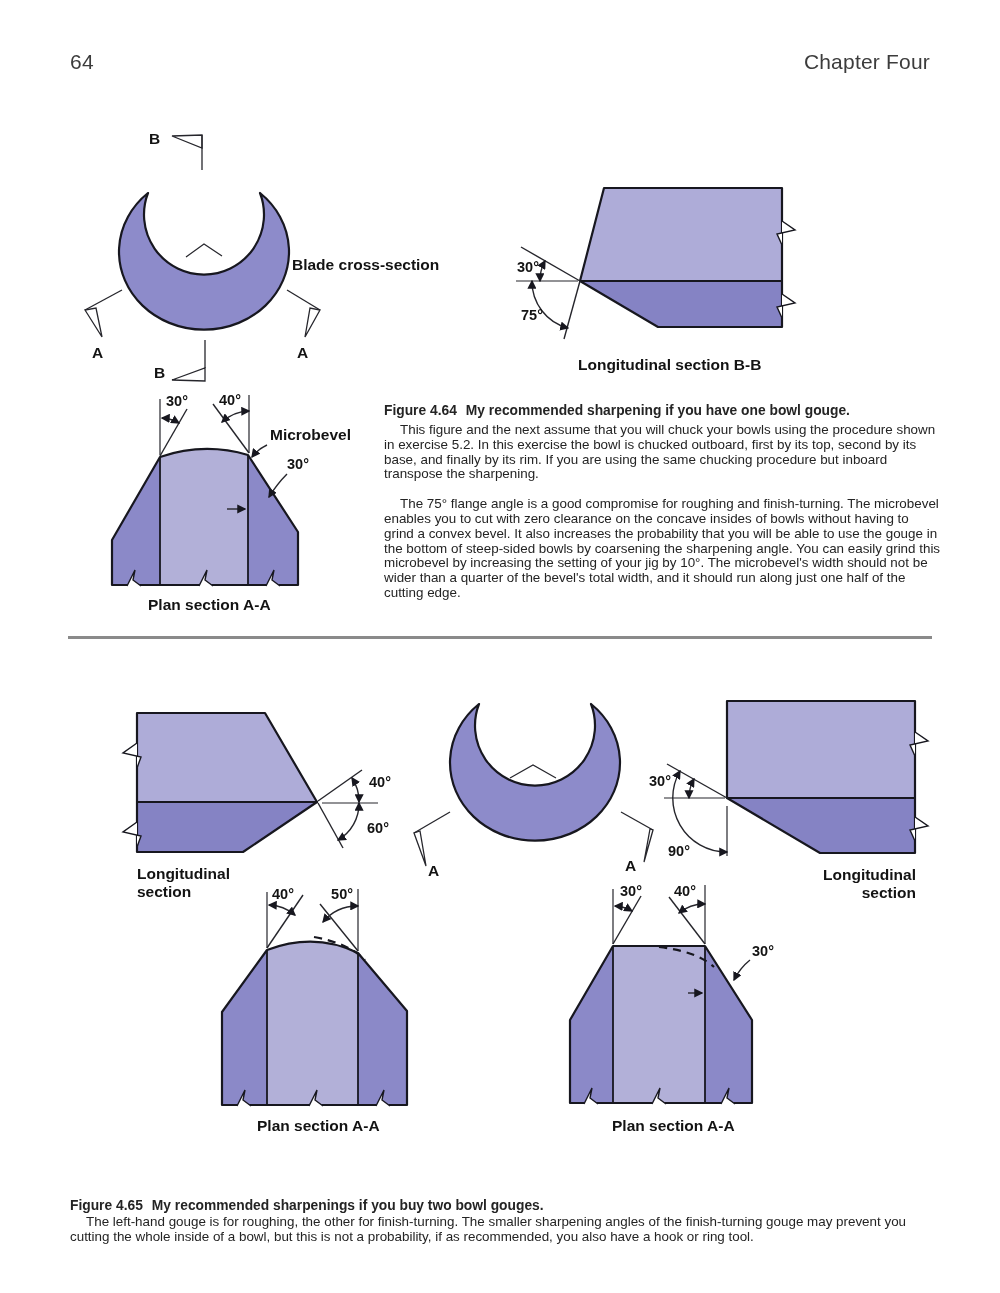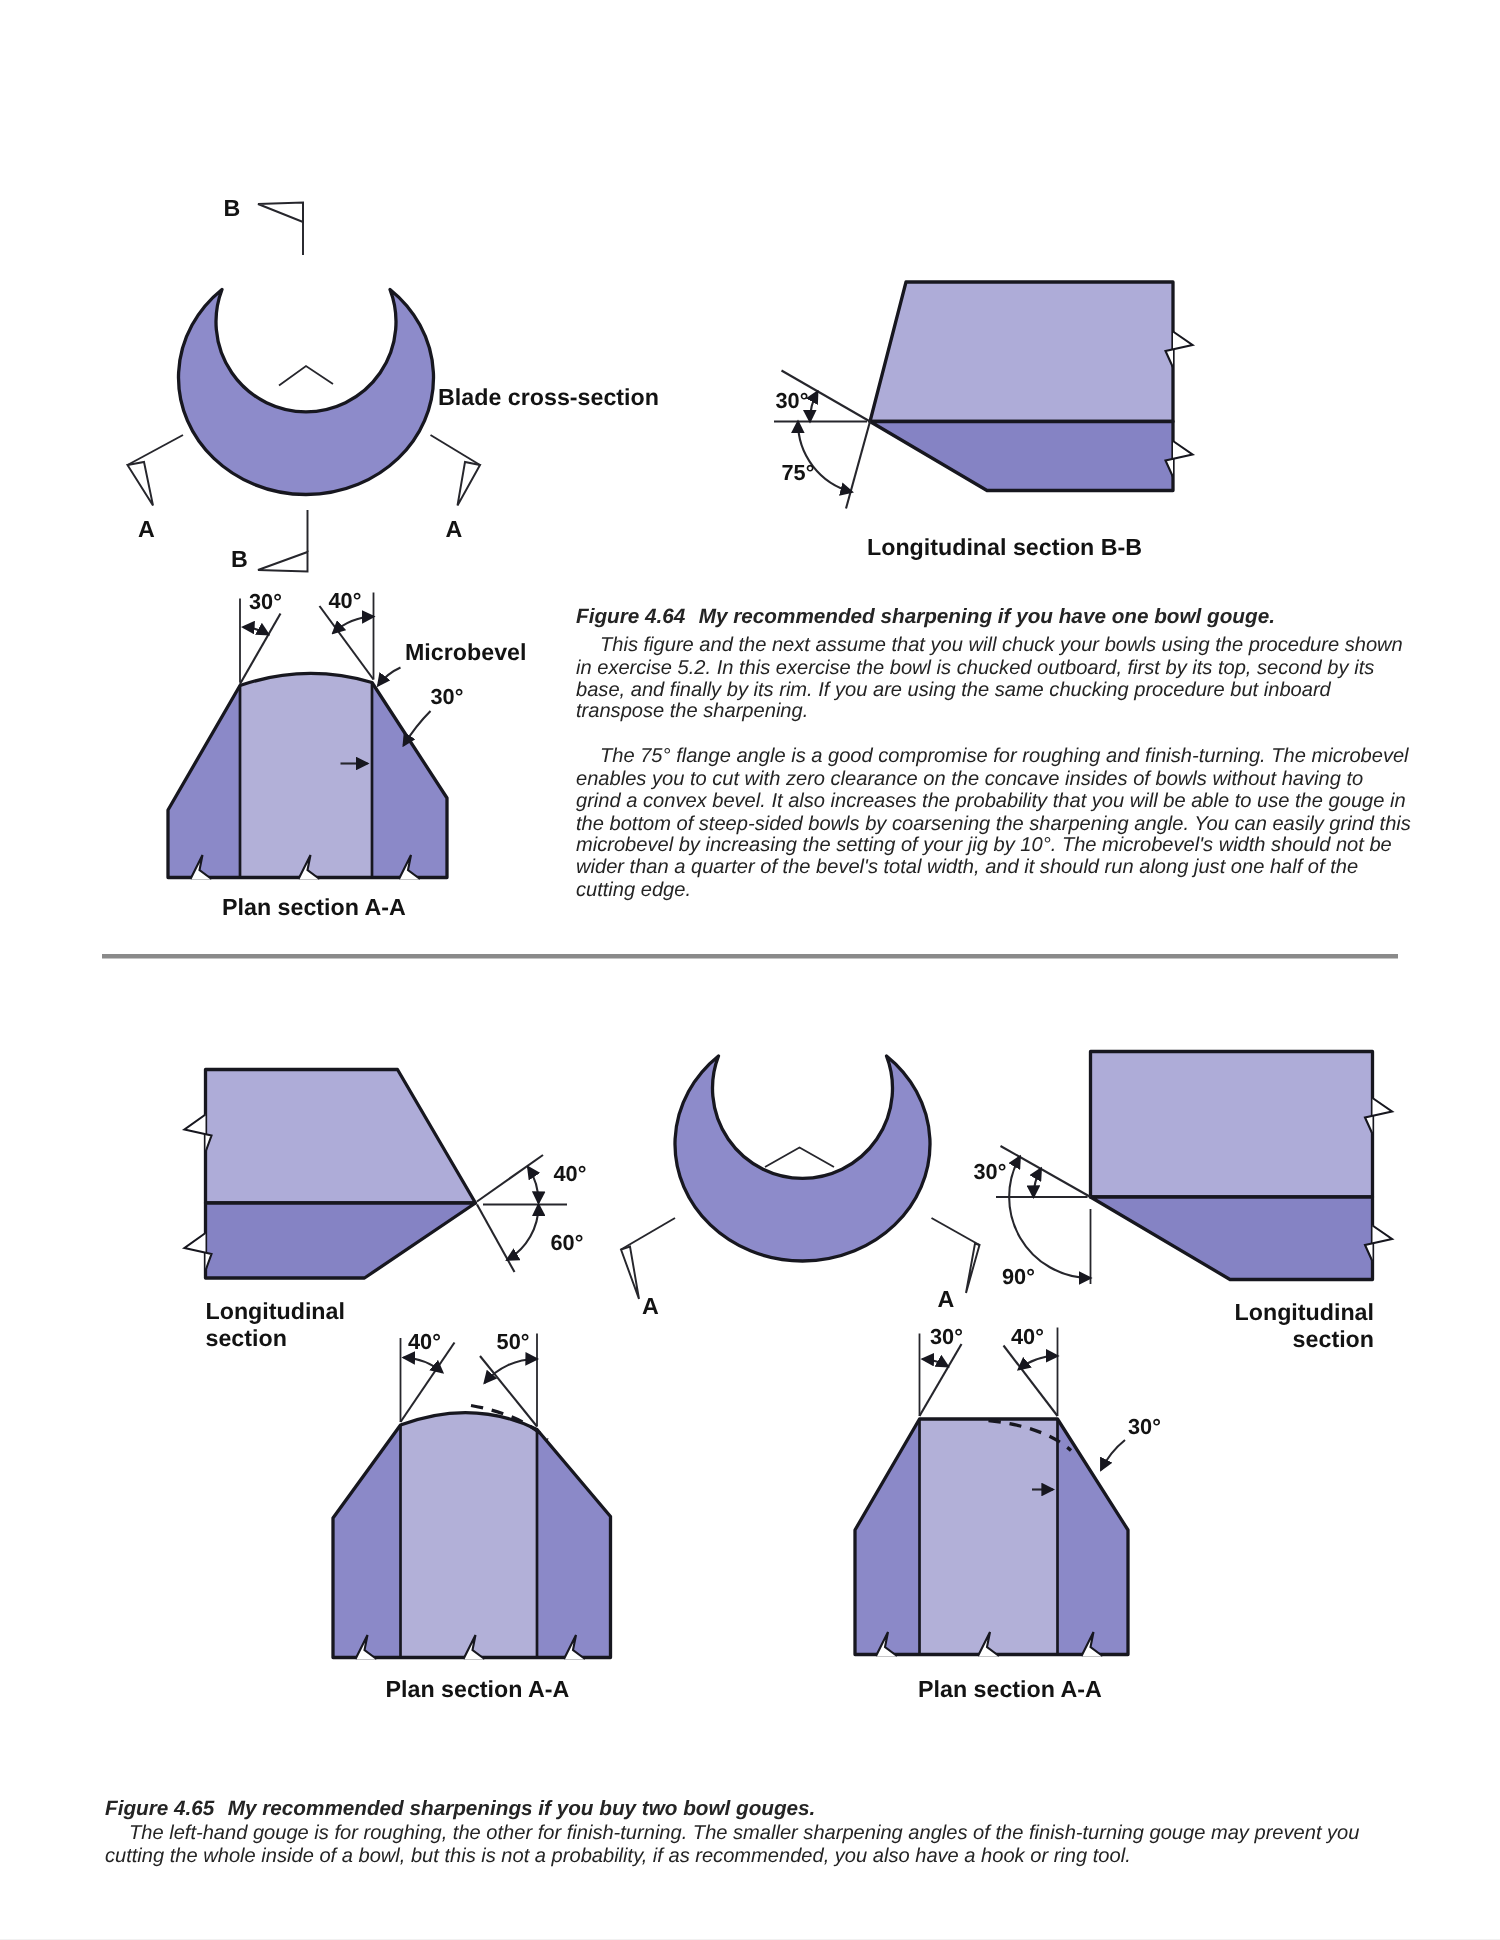--- a/index.html
+++ b/index.html
@@ -23,36 +23,40 @@
   .thin   { fill:none; stroke:#26262c; stroke-width:1.2; }
   .dashln { fill:none; stroke:#17171f; stroke-width:2.2; stroke-dasharray:8 6; }
   .notch  { fill:#ffffff; stroke:#17171f; stroke-width:1.4; stroke-linejoin:miter; }
   .wedge  { fill:none; stroke:#26262c; stroke-width:1.3; stroke-linejoin:miter; }
   .dl  { font-family:"Liberation Sans", sans-serif; font-weight:bold; font-size:15.5px; fill:#131313; }
   .al  { font-family:"Liberation Sans", sans-serif; font-weight:bold; font-size:14.5px; fill:#131313; }
   .ab  { font-family:"Liberation Sans", sans-serif; font-weight:bold; font-size:15.5px; fill:#131313; }
 
   
   .cap { position:absolute; color:#242424; }
-  .cap p { margin:0; font-size:13.4px; line-height:14.8px;font-style:italic; }
+  .cap p { margin:0; font-size:13.4px; line-height:14.8px; }
   .cap .cap-head { font-size:13.8px; line-height:16px; font-weight:bold; }
   .cap .fig-title { margin-left:9px; }
   .cap .indent { text-indent:16px; }
   .cap464 { left:384px; top:403px; width:557px; }
   .cap464 .cap-head { margin-bottom:4px; }
   .cap464 .p2 { margin-top:15px; }
   .cap465 { left:70px; top:1198px; width:862px; }
   .cap465 .cap-head { margin-bottom:1px; }
   .divider { position:absolute; left:68px; top:636px; width:864px; height:3px; background:#8a8a8a; }
 </style>
 </head>
 <body>
 
 <div class="page">
 
+  <div class="header">
+    <span>64</span>
+    <span>Chapter Four</span>
+  </div>
 
   <svg class="diagram" width="1000" height="1293" viewBox="0 0 1000 1293">
     <defs>
       <marker id="ah" viewBox="0 0 10 10" refX="8.5" refY="5" markerWidth="6.5" markerHeight="6.5" orient="auto-start-reverse">
           <path d="M0,0 L10,5 L0,10 z" fill="#17171f"></path>
         </marker>
     </defs>
 
     <g>
       <g>

